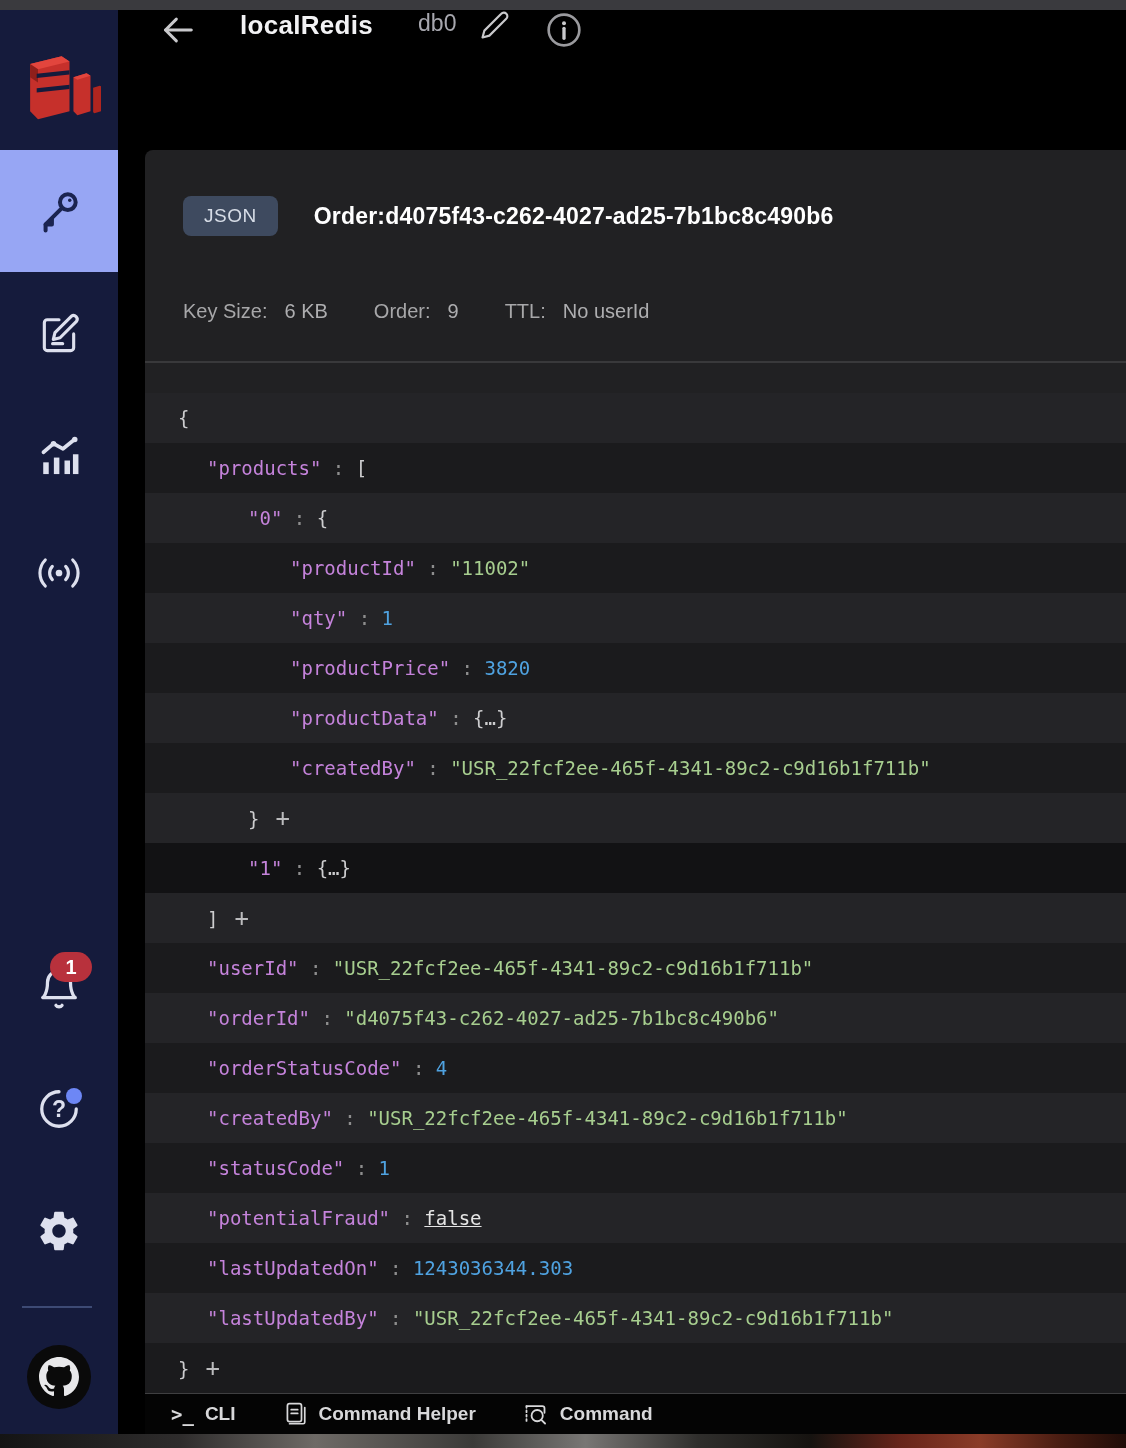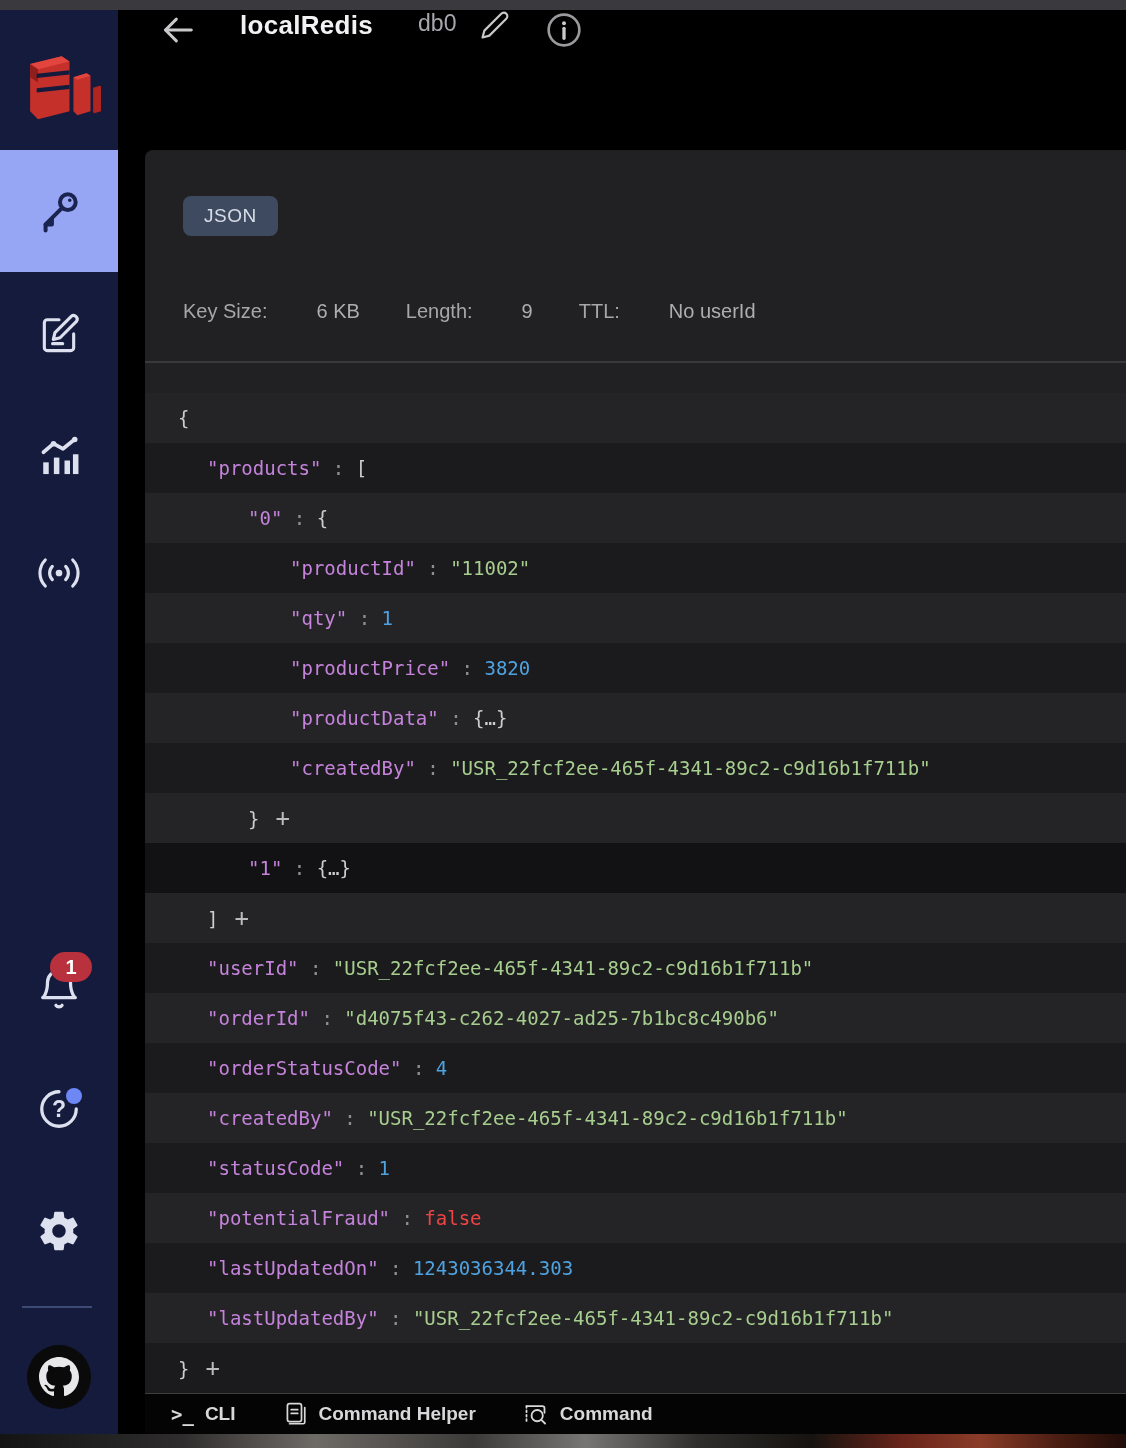--- a/index.html
+++ b/index.html
@@ -50,37 +50,37 @@
   .info-wrap { margin-left:34px; }
 
   
   .content { position:absolute; left:145px; top:150px; width:981px; height:1243px;
              background:#212123; border-top-left-radius:8px; }
   .key-header { position:absolute; top:46px; left:38px; display:flex; align-items:center; }
   .type-badge { background:#3e4a5f; color:#d7dde7; font-size:19px; letter-spacing:.5px;
                 padding:9px 21px; border-radius:8px; }
   .key-name { margin-left:36px; color:#fff; font-size:23px; font-weight:bold; letter-spacing:.2px; }
   .key-meta { position:absolute; top:150px; left:38px; display:flex; color:#a7a7a9; font-size:20px; }
-  .meta-group { display:flex; margin-right:46px; }
+  .meta-group { display:flex; margin-right:46px;gap:8px; }
   .meta-group .lbl { margin-right:9px; }
-  .meta-group .val { color:#aeaeb0;margin-left:40px; }
+  .meta-group .val { color:#aeaeb0; }
   .panel-divider { position:absolute; top:211px; left:0; width:100%; border-top:2px solid #39393b; }
 
   
   .json-tree { position:absolute; top:243px; left:0; width:100%; }
   .json-row { height:50px; line-height:50px; white-space:nowrap; overflow:hidden;
               font-family:"DejaVu Sans Mono", monospace; font-size:19px; cursor:pointer; }
   .json-row:nth-child(odd)  { background:#242427; }
   .json-row:nth-child(even) { background:#1b1b1d; }
   .json-row.dark { background:#121214; }
   .json-key { color:#c583db; }
   .json-colon { color:#8e8e8e; white-space:pre; }
   .v-string { color:#a7ce8f; }
   .v-number { color:#4fa2e0; }
-  .v-boolean { color:#ef4444; }
+  .v-boolean { color:#e5e5e5;text-decoration:underline; }
   .v-collapsed { color:#cdcdcf; }
   .v-bracket { color:#cdcdcf; }
   .plus { color:#bcbcbe; margin-left:16px; font-size:24px; }
 
   
   .bottom-bar { position:absolute; left:145px; top:1393px; width:981px; height:41px;
                 background:#040404; border-top:1px solid #3f3f41;
                 display:flex; align-items:center; }
   .bar-item { display:flex; align-items:center; color:#d8d8da; font-size:19px; font-weight:bold;
               cursor:pointer; margin-left:26px; }
@@ -206,29 +206,30 @@
       <circle cx="12" cy="8" r="1.2" fill="#c9c9cc"></circle>
       <path d="M12 11 v6" stroke="#c9c9cc" stroke-width="2" stroke-linecap="round"></path>
     </svg>
   </div>
 </div>
 
 <div class="content">
 
   <div class="key-header">
     <div class="type-badge">JSON</div>
+    <div class="key-name">Order:d4075f43-c262-4027-ad25-7b1bc8c490b6</div>
   </div>
 
   <div class="key-meta">
     <div class="meta-group">
       <span class="lbl">Key Size:</span>
       <span class="val">6 KB</span>
     </div>
     <div class="meta-group">
-      <span class="lbl">Length:</span>
+      <span class="lbl">Order:</span>
       <span class="val">9</span>
     </div>
     <div class="meta-group">
       <span class="lbl">TTL:</span>
       <span class="val">No userId</span>
     </div>
   </div>
 
   <div class="panel-divider"></div>
 

